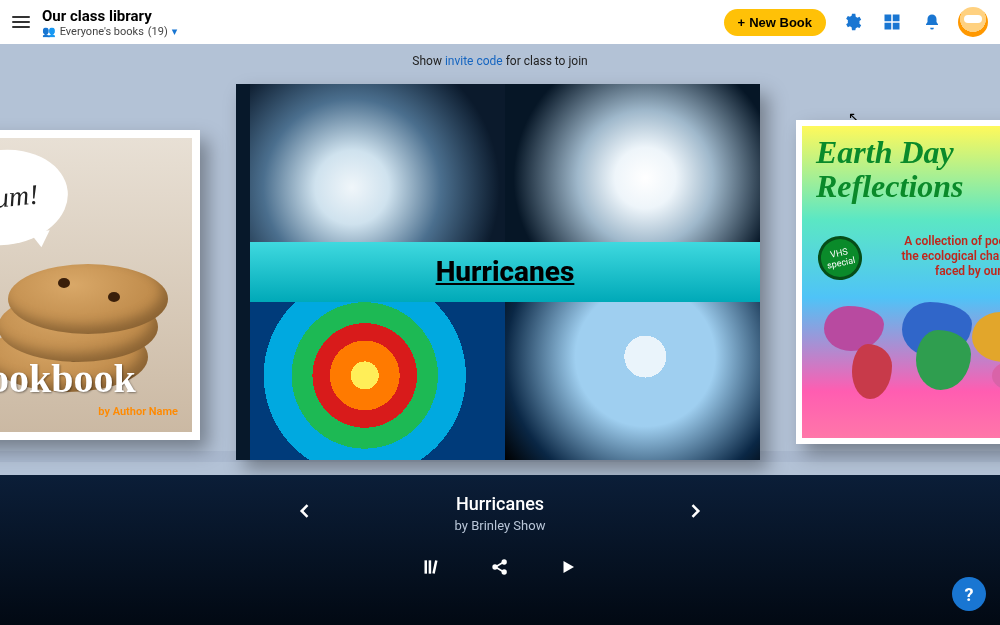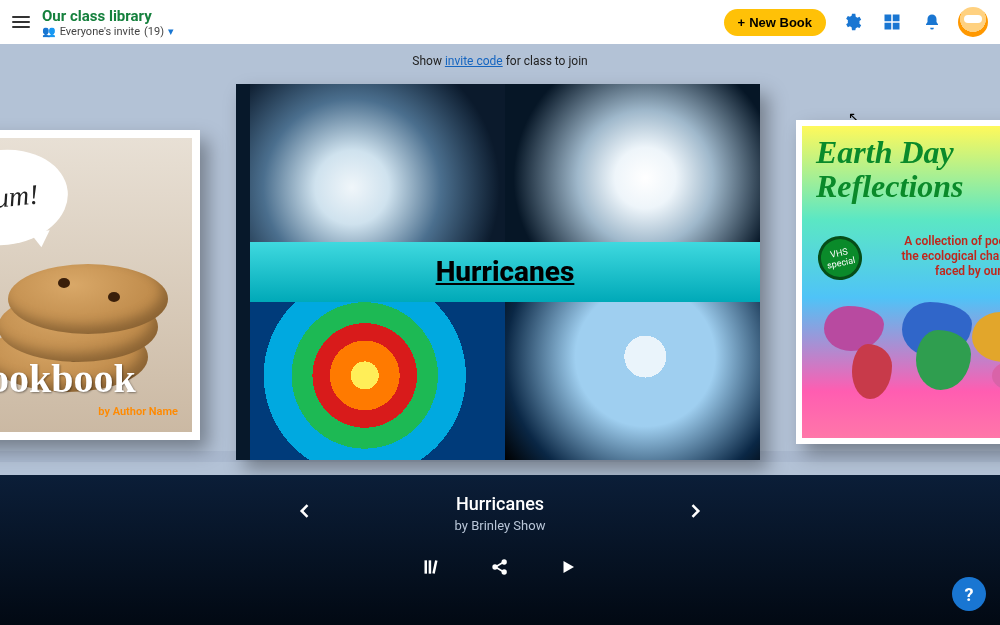--- a/index.html
+++ b/index.html
@@ -14,21 +14,21 @@
   background: #fff;
   height: 44px;
   display: flex;
   align-items: center;
   padding: 0 12px;
   gap: 12px;
 }
 .menu-icon { cursor: pointer; display:flex; flex-direction:column; gap:3px; width:18px;}
 .menu-icon span { display:block; height:2px; background:#333; border-radius:1px;}
 .title-block { flex: 0 0 auto; }
-.lib-title { font-size: 15px; font-weight: 700; color: #15803d; }
+.lib-title { font-size: 15px; font-weight: 700; color: #000000; }
 .subtitle-row { display:flex; align-items:center; gap:4px; font-size:11px; color:#444; }
 .grp-icon { font-size:11px; }
 .header-spacer { flex: 1; }
 .new-book-btn {
   background: #ffc107;
   border: none;
   border-radius: 16px;
   padding: 6px 14px;
   font-size: 13px;
   font-weight: 600;
@@ -49,21 +49,21 @@
   position: relative;
   height: calc(625px - 44px);
   background: linear-gradient(#b3c2d6 0%, #b3c2d6 70%, #aab9cf 70%, #aab9cf 72%, #b3c2d6 72%);
 }
 .invite-bar {
   text-align:center;
   font-size:12px;
   color:#222;
   padding-top: 10px;
 }
-.invite-bar a { color:#1565c0; text-decoration:underline; cursor:pointer; }
+.invite-bar a { color:#1565c0; cursor:pointer; }
 .shelf {
   position: relative;
   height: 390px;
   margin-top: 10px;
 }
 .book {
   position: absolute;
   box-shadow: 8px 10px 18px rgba(0,0,0,0.35);
   cursor:pointer;
 }
@@ -168,21 +168,21 @@
 <div class="header">
   <div class="menu-icon">
     <span></span>
       <span></span>
       <span></span>
   </div>
   <div class="title-block">
     <div class="lib-title">Our class library</div>
     <div class="subtitle-row">
       <span class="grp-icon">👥</span>
-      <span>Everyone's invite</span>
+      <span>Everyone's books</span>
       <span>(19)</span>
       <span style="color:#1976d2;">▾</span>
     </div>
   </div>
   <div class="header-spacer"></div>
   <button class="new-book-btn">
     <span>+</span>
     <span>New Book</span>
   </button>
   <div class="header-icon">

